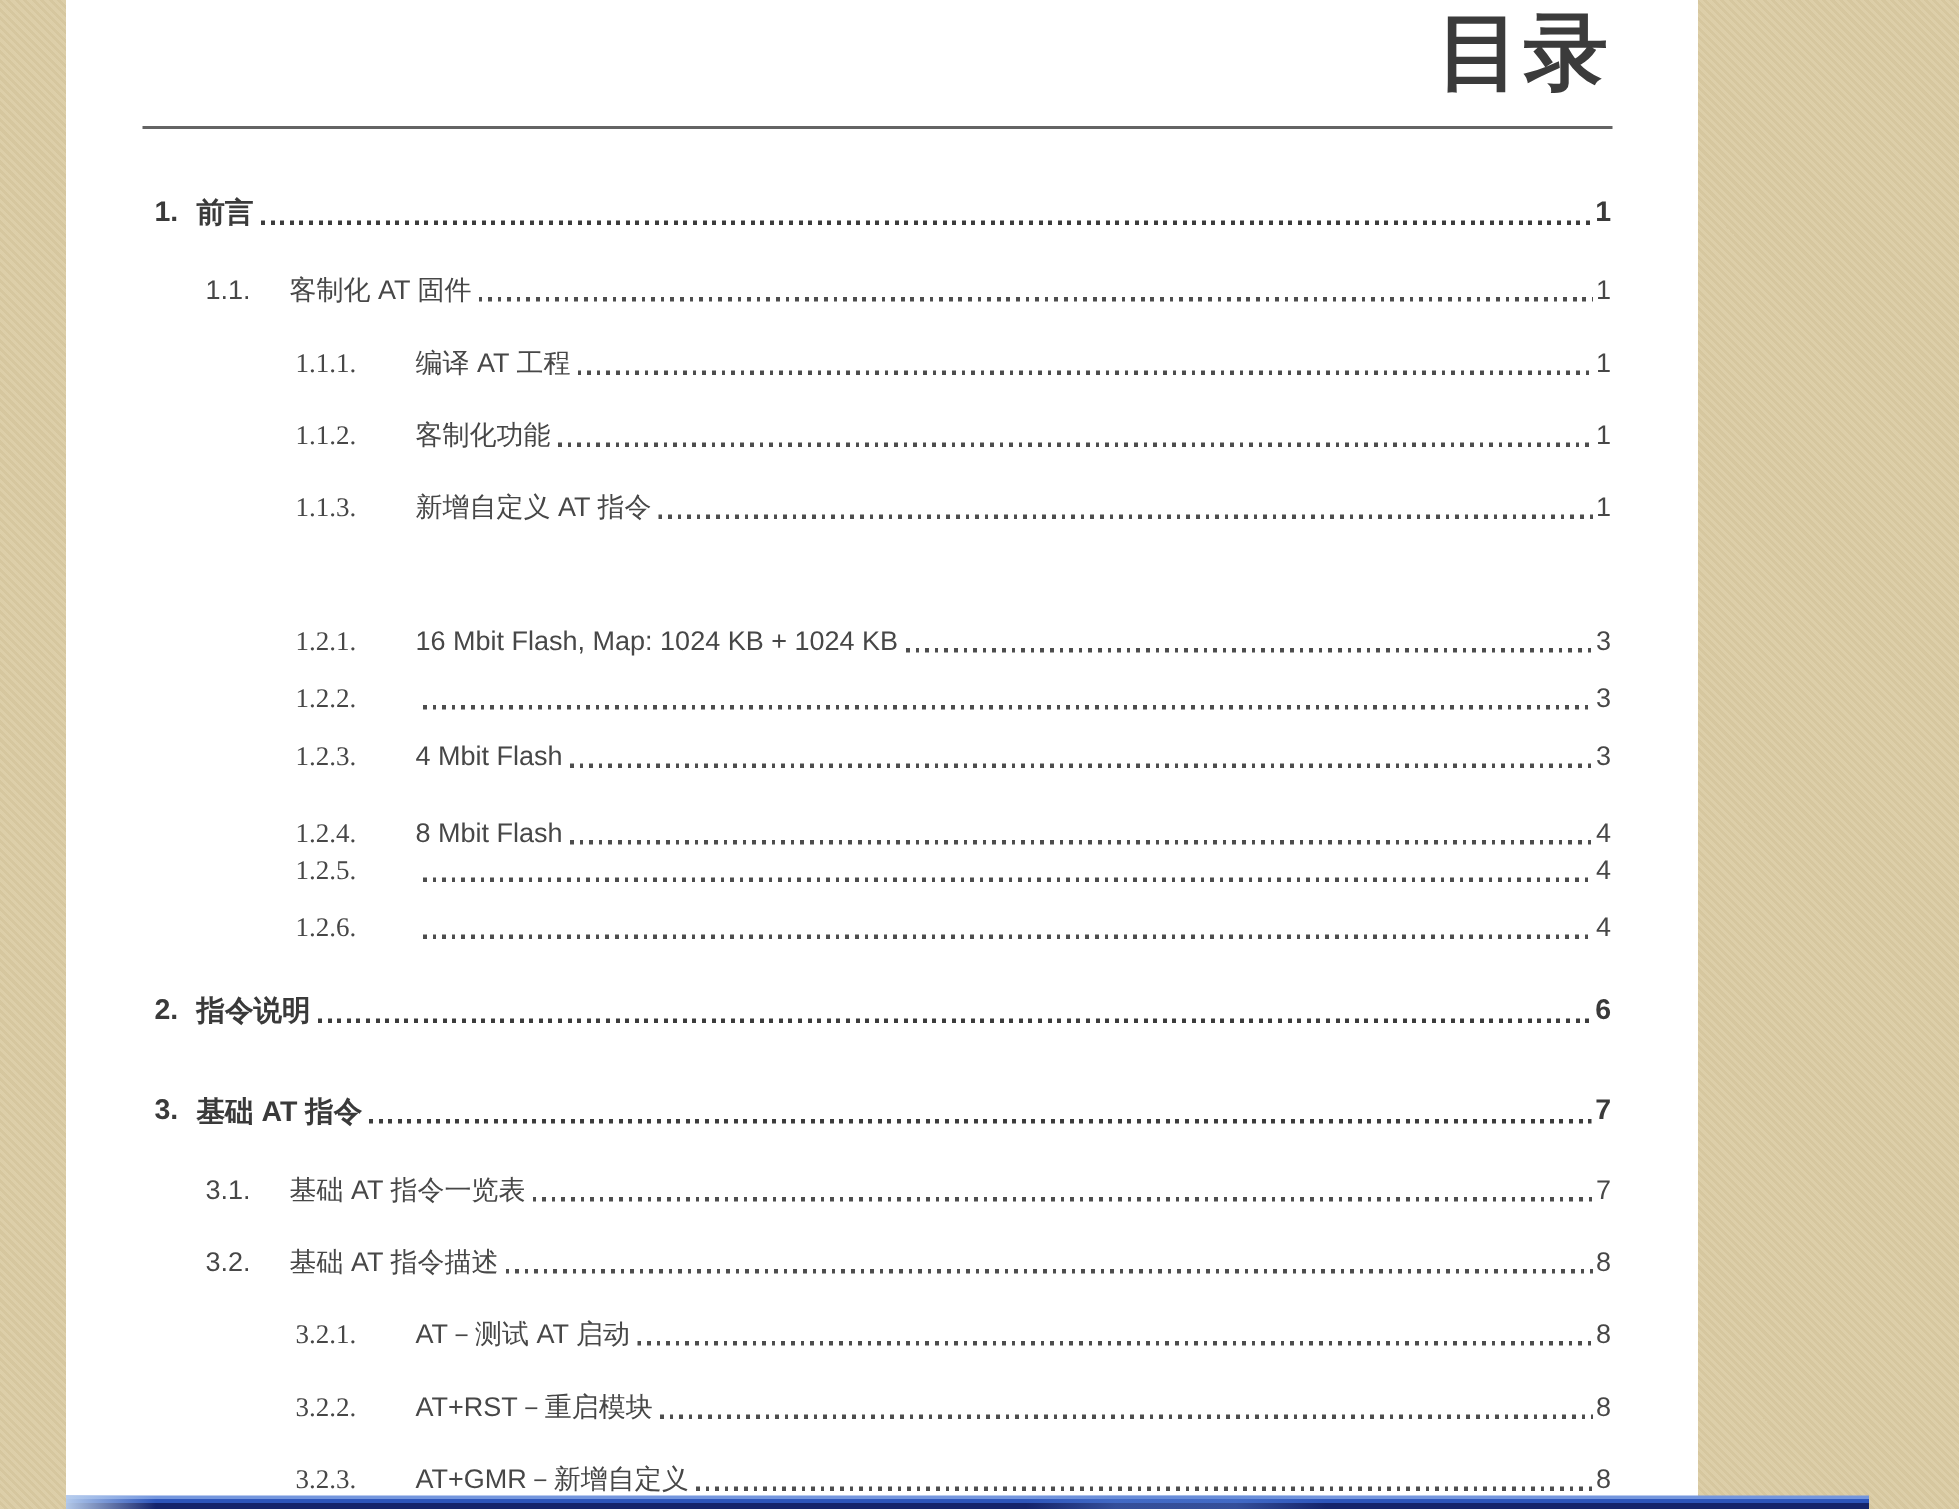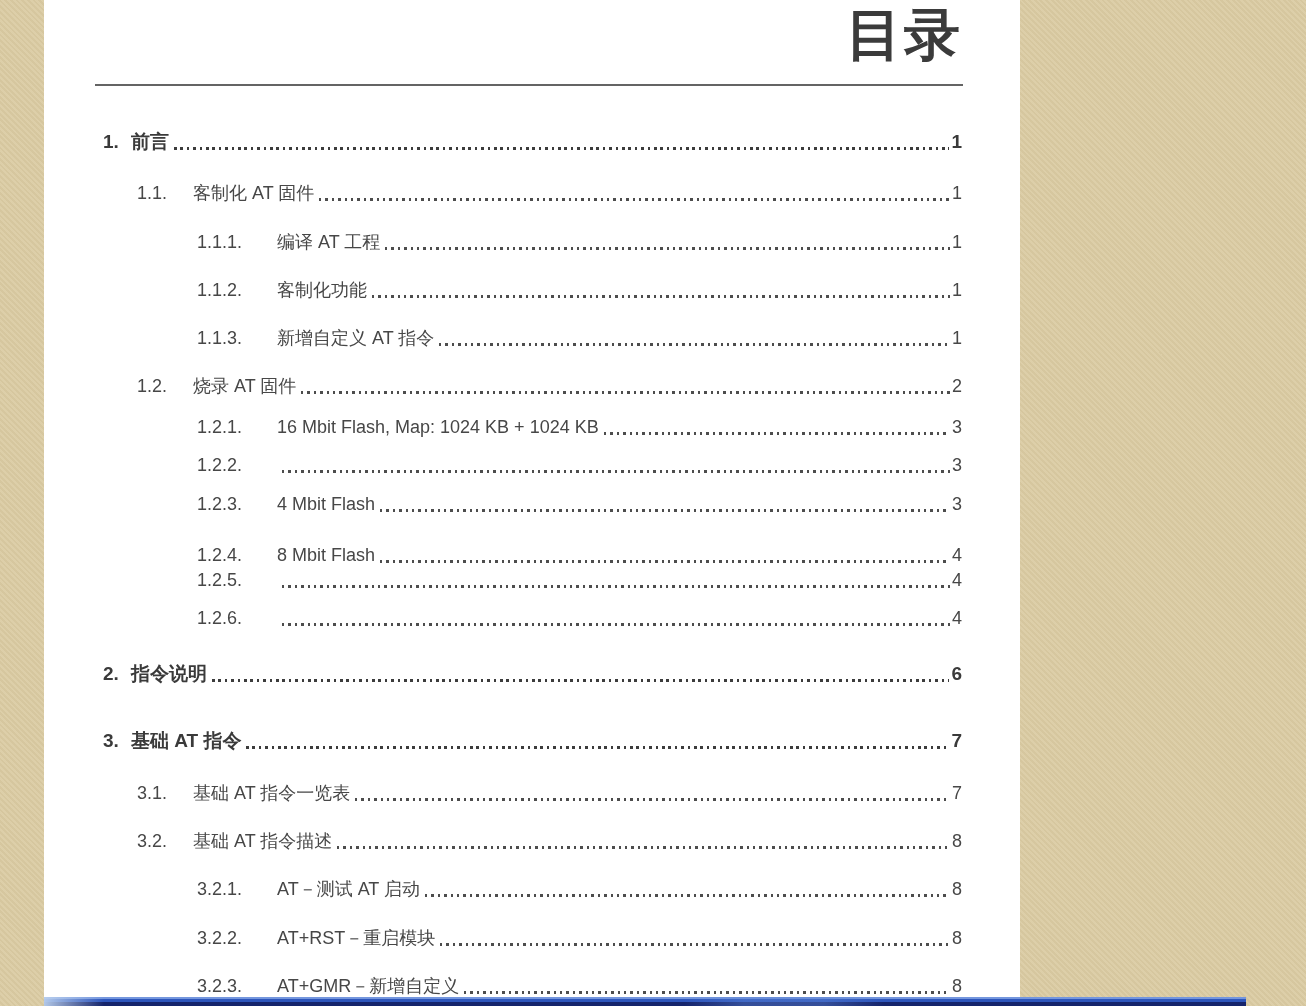--- a/index.html
+++ b/index.html
@@ -7,21 +7,21 @@
     width:1306px;height:1006px;position:relative;overflow:hidden;
     background:#dbcca4;
     font-family:"Liberation Sans","DejaVu Sans",sans-serif;
   }
   
   body::before{
     content:"";position:absolute;inset:0;pointer-events:none;
     background-image:repeating-linear-gradient(45deg,rgba(255,255,255,.05) 0 2px,rgba(120,100,60,.05) 2px 4px);
   }
   .page{
-    position:absolute;left:44px;top:0;width:976px;height:1006px;
+    position:absolute;left:44px;top:0;width:1088px;height:1006px;
     background:#ffffff;
   }
   .doc-title{
     position:absolute;top:0px;right:58px;
     font-size:56px;line-height:70px;font-weight:bold;color:#3b3b3b;
     letter-spacing:2px;
   }
   .rule{
     position:absolute;left:51px;right:57px;top:84px;height:0;
     border-top:2px solid #646464;
@@ -33,21 +33,21 @@
     padding-right:58px;box-sizing:border-box;
     color:#474747;font-size:18px;
     cursor:pointer;
   }
   .lvl1{font-weight:bold;color:#3a3a3a;font-size:19px;padding-left:59px;}
   .lvl2{padding-left:93px;}
   .lvl3{padding-left:153px;}
   .num{flex:none;}
   .lvl1 .num{width:28px;}
   .lvl2 .num{width:56px;}
-  .lvl3 .num{width:80px;}
+  .lvl3 .num{width:80px;font-family:Liberation Serif, serif;}
   .label{flex:none;white-space:pre;}
   .leader{
     flex:1;height:3px;margin:13px 2px 0 5px;
     background-image:repeating-linear-gradient(to right,#4d4d4d 0 2.4px,transparent 2.4px 6.4px);
   }
   .lvl1 .leader{
     background-image:repeating-linear-gradient(to right,#3c3c3c 0 2.7px,transparent 2.7px 6.4px);
   }
   .pagenum{flex:none;}
   .bottom-bar{
@@ -96,26 +96,20 @@
       <span class="pagenum">1</span>
     </div>
 
     <div class="row lvl3" style="top:325px">
       <span class="num">1.1.3.</span>
       <span class="label">新增自定义 AT 指令</span>
       <span class="leader"></span>
       <span class="pagenum">1</span>
     </div>
 
-    <div class="row lvl2" style="top:373px">
-      <span class="num">1.2.</span>
-      <span class="label">烧录 AT 固件</span>
-      <span class="leader"></span>
-      <span class="pagenum">2</span>
-    </div>
 
     <div class="row lvl3" style="top:414px">
       <span class="num">1.2.1.</span>
       <span class="label">16 Mbit Flash, Map: 1024 KB + 1024 KB</span>
       <span class="leader"></span>
       <span class="pagenum">3</span>
     </div>
 
     <div class="row lvl3" style="top:452px">
       <span class="num">1.2.2.</span>

